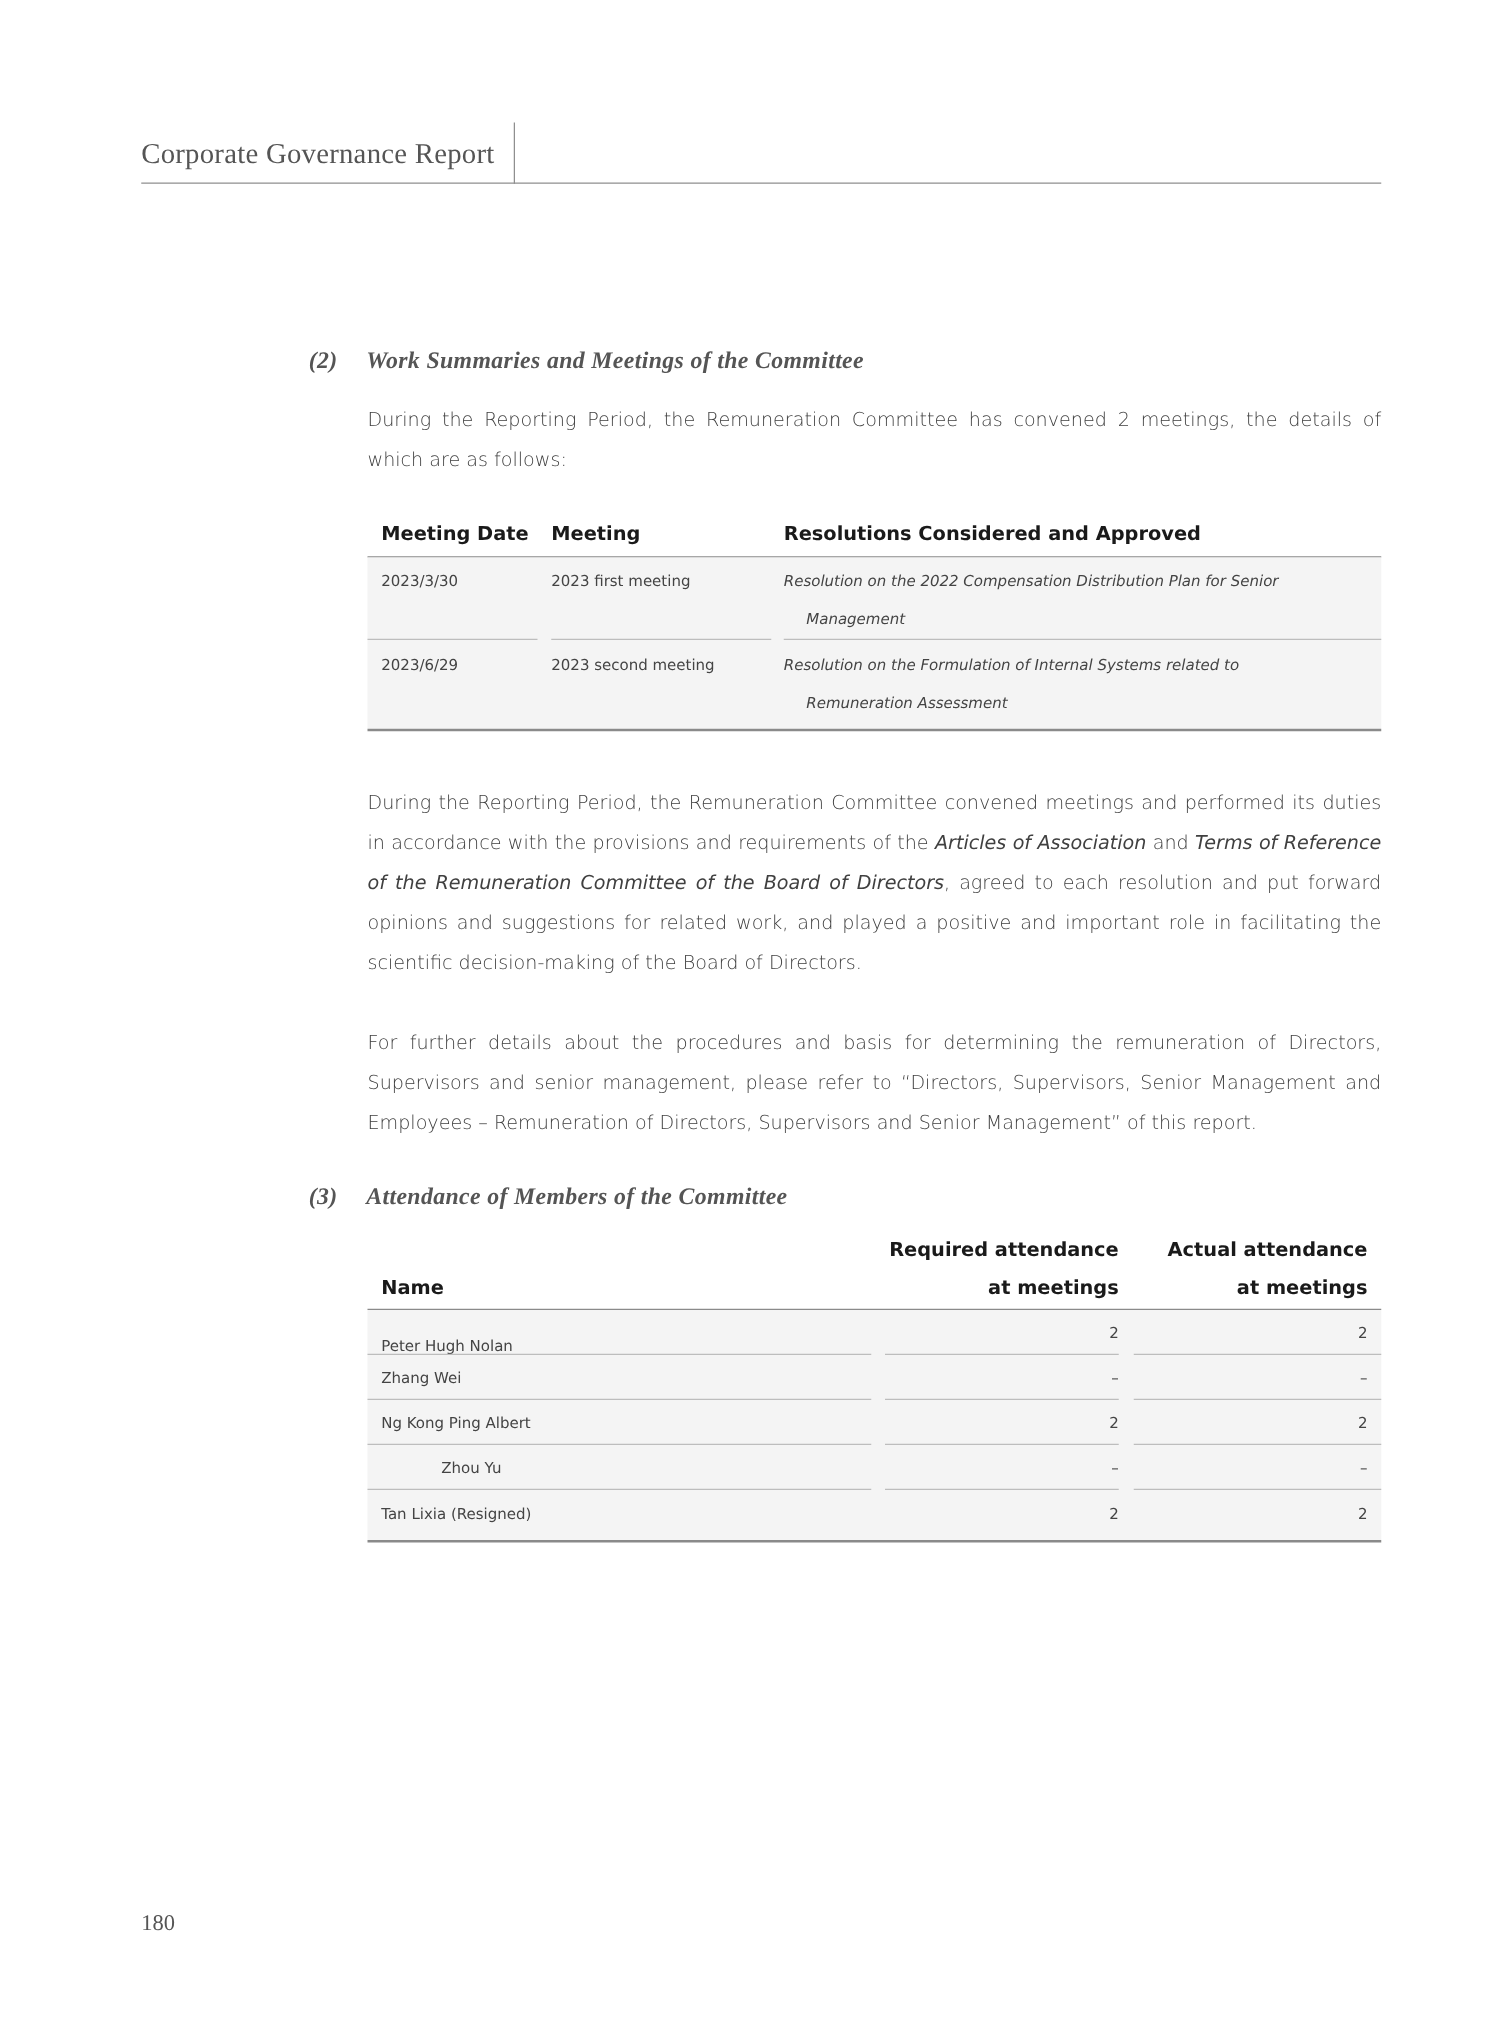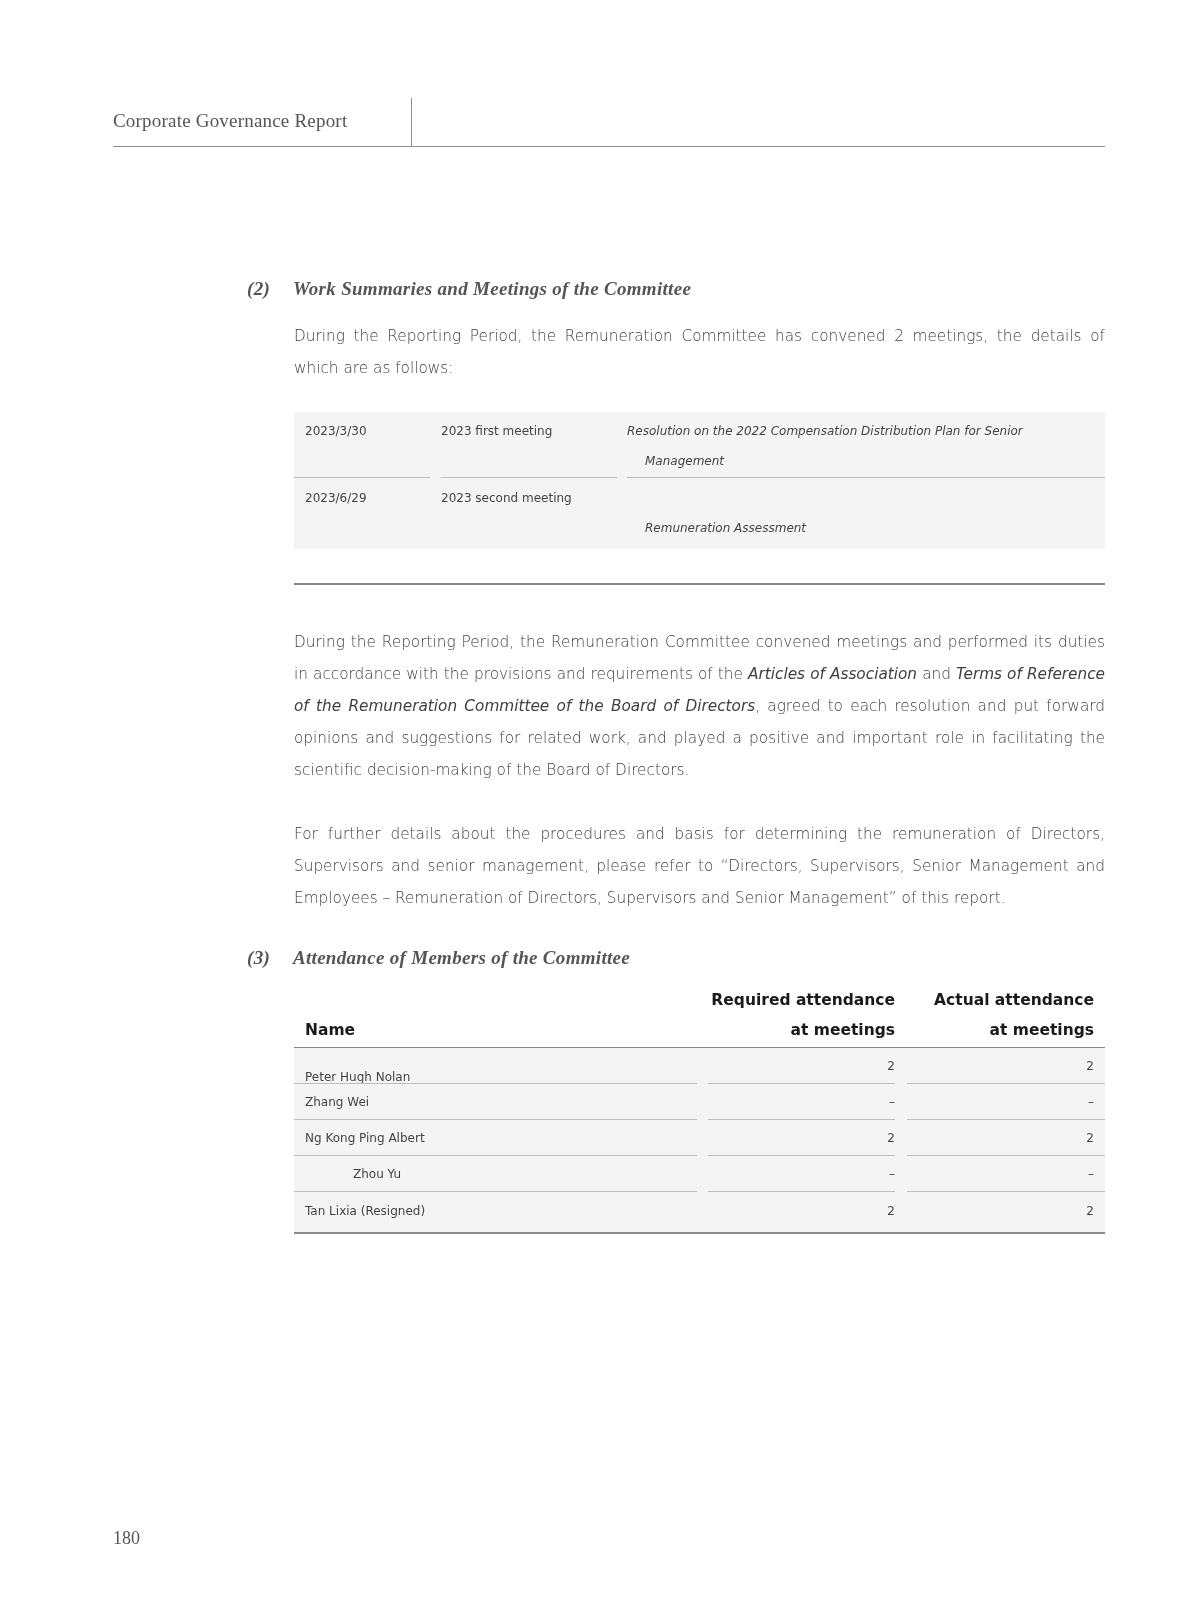--- a/index.html
+++ b/index.html
@@ -6,21 +6,21 @@
     html, body { width: 1190px; height: 1615px; background: #ffffff; }
     body { position: relative; overflow: hidden; color: #3a3a3a; }
 
     .running-header {
       position: absolute; left: 113px; top: 98px; width: 992px; height: 49px;
       border-bottom: 1px solid #8f8f8f;
     }
     .running-header .title {
       position: absolute; left: 0; top: 12px;
       font-family: "Liberation Serif", "DejaVu Serif", serif;
-      font-size: 19px; color: #555555; letter-spacing: 0.2px;
+      font-size: 23px; color: #555555; letter-spacing: 0.2px;
     }
     .running-header .divider {
       position: absolute; left: 298px; top: 0; width: 1px; height: 49px; background: #8f8f8f;
     }
 
     .section-heading {
       position: absolute; left: 247px;
       font-family: "Liberation Serif", "DejaVu Serif", serif;
       font-style: italic; font-size: 19px; color: #555555; letter-spacing: 0.3px;
       white-space: nowrap;
@@ -60,32 +60,38 @@
   <span class="divider"></span>
 </div>
 
 <div class="section-heading" style="top:278px;">
   <span class="num">(2)</span><span>Work Summaries and Meetings of the Committee</span>
 </div>
 
 <p class="para" style="top:320px;">During the Reporting Period, the Remuneration Committee has convened 2 meetings, the details of which are as follows:</p>
 
 <div class="tbl" style="top:412px;">
+  <div class="th-row" style="height:34px;">
+    <span class="th" style="left:11px; top:6px;">Meeting Date</span>
+    <span class="th" style="left:147px; top:6px;">Meeting</span>
+    <span class="th" style="left:333px; top:6px;">Resolutions Considered and Approved</span>
+  </div>
   <div class="tr" style="height:66px;">
     <span class="td" style="left:11px; top:12px;">2023/3/30</span>
     <span class="td" style="left:147px; top:12px;">2023 first meeting</span>
     <span class="td it" style="left:333px; top:12px;">Resolution on the 2022 Compensation Distribution Plan for Senior</span>
     <span class="td it" style="left:351px; top:42px;">Management</span>
     <span class="rule" style="left:0; width:136px; bottom:0;"></span>
     <span class="rule" style="left:147px; width:176px; bottom:0;"></span>
     <span class="rule" style="left:333px; width:478px; bottom:0;"></span>
   </div>
   <div class="tr" style="height:71px;">
     <span class="td" style="left:11px; top:13px;">2023/6/29</span>
     <span class="td" style="left:147px; top:13px;">2023 second meeting</span>
+    <span class="td it" style="left:333px; top:13px;">Resolution on the Formulation of Internal Systems related to</span>
     <span class="td it" style="left:351px; top:43px;">Remuneration Assessment</span>
   </div>
   <span class="bottom-rule" style="top:171px;"></span>
 </div>
 
 <p class="para" style="top:626px;"><span>During the Reporting Period, the Remuneration Committee convened meetings and performed its duties in accordance with the provisions and requirements of the </span><i>Articles of Association</i><span> and </span><i>Terms of Reference of the Remuneration Committee of the Board of Directors</i><span>, agreed to each resolution and put forward opinions and suggestions for related work, and played a positive and important role in facilitating the scientific decision-making of the Board of Directors.</span></p>
 
 <p class="para" style="top:818px;">For further details about the procedures and basis for determining the remuneration of Directors, Supervisors and senior management, please refer to “Directors, Supervisors, Senior Management and Employees – Remuneration of Directors, Supervisors and Senior Management” of this report.</p>
 
 <div class="section-heading" style="top:947px;">

